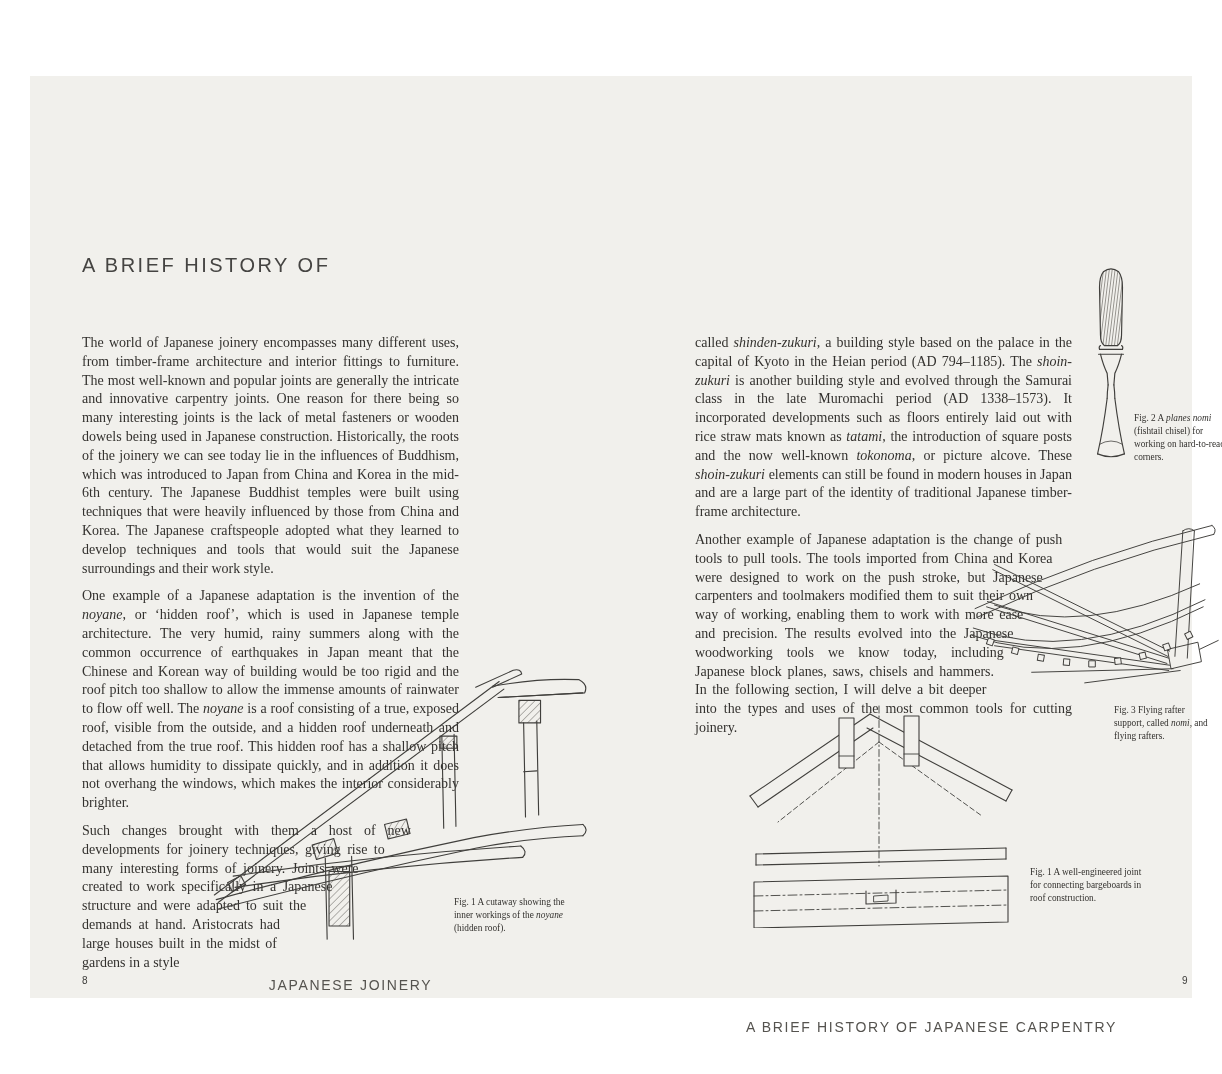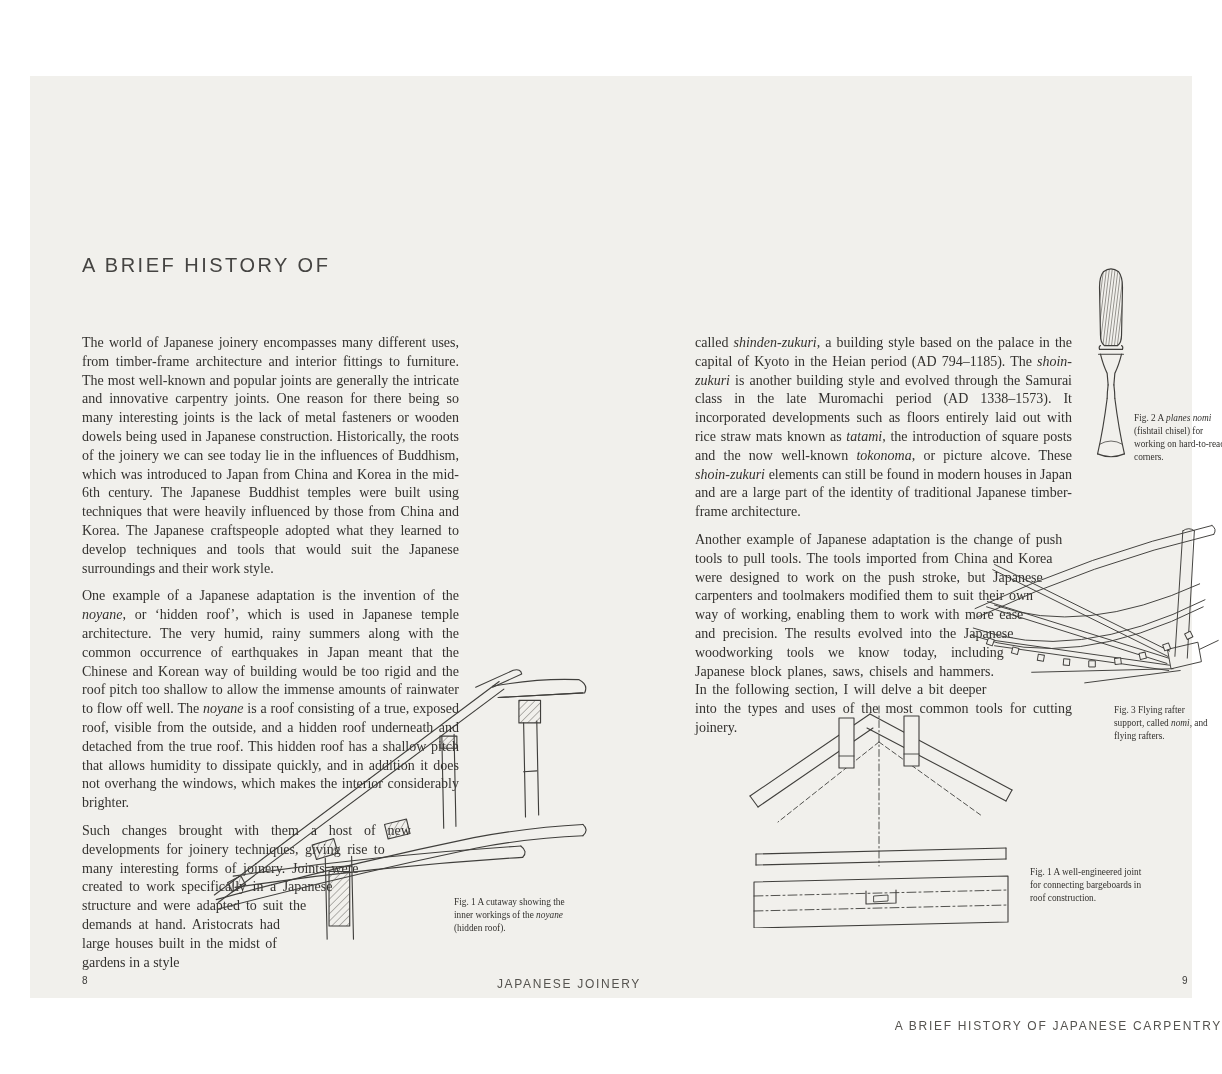--- a/index.html
+++ b/index.html
@@ -48,22 +48,22 @@
   .cap3 { left: 1084px; top: 628px; width: 96px;  }
   .cap4 { left: 1000px; top: 790px; width: 122px; }
   .fig { position: absolute; }
   .fig1 { left: 178px;  top: 583px; width: 400px; height: 282px; }
   .fig2 { left: 1058px; top: 187px; width: 46px;  height: 215px; }
   .fig3 { left: 938px;  top: 424px; width: 252px; height: 196px; }
   .fig4 { left: 712px;  top: 628px; width: 278px; height: 224px; }
   .runhead {
     position: absolute; top: 901px;
     font-family: "Liberation Sans", sans-serif;
-    font-size: 12px; letter-spacing: 1.7px; color: #55534f;
-    text-align: right;
+    font-size: 14px; letter-spacing: 1.7px; color: #55534f;
+    text-align: center;
   }
   .runhead-left  { left: 30px;  width: 581px; }
   .runhead-right { left: 611px; width: 581px; margin-top: 42px; }
   .pagenum {
     position: absolute; top: 899px;
     font-family: "Liberation Sans", sans-serif;
     font-size: 10px; color: #3c3b39; letter-spacing: 0.5px;
   }
   .pagenum-left  { left: 52px; }
   .pagenum-right { left: 1152px; }

